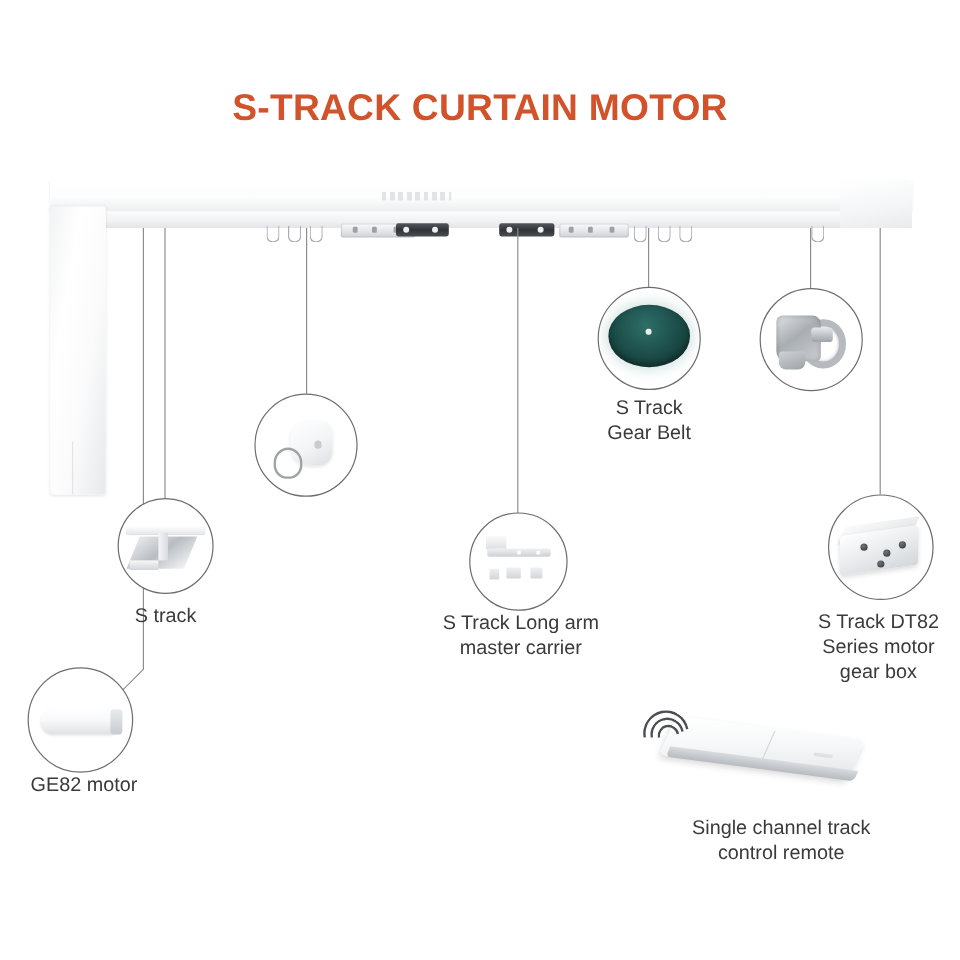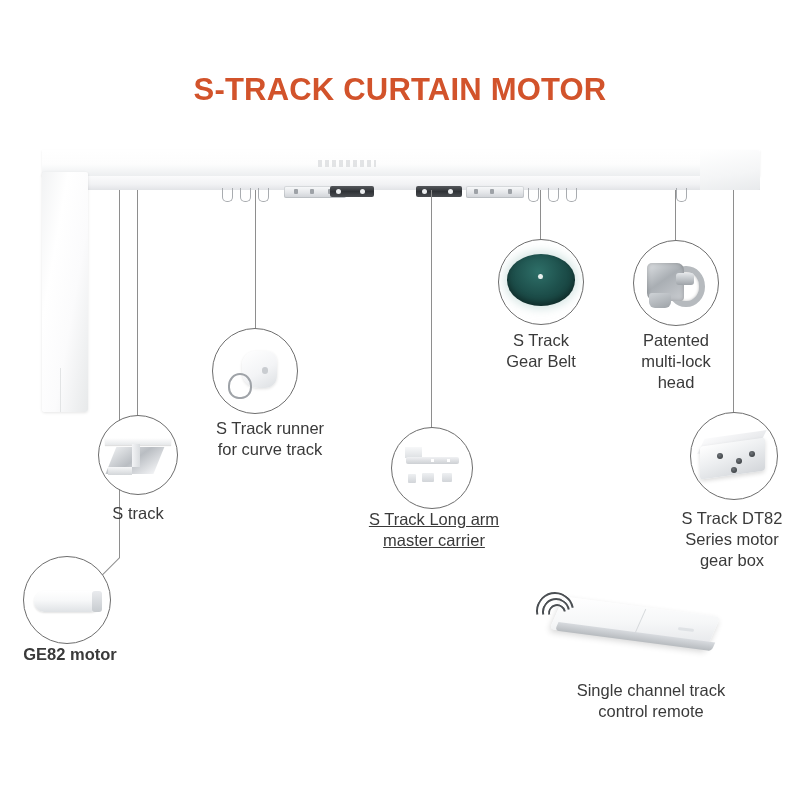--- a/index.html
+++ b/index.html
@@ -378,77 +378,72 @@
     <div class="leader" style="left:67px; top:556px; width:0px;"></div>
     <div class="leader" style="left:120px; top:558px; width:68px; transform:rotate(135deg);"></div>
   </div>
 
   <div class="callout" style="left:23px; top:556px; width:88px; height:88px;">
     <div class="art">
       <div class="art-motor-tube"></div>
       <div class="art-motor-cap"></div>
     </div>
   </div>
-  <div class="label" style="left:0px; top:644px; width:140px;font-weight:bold;">GE82 motor</div>
+  <div class="label" style="left:0px; top:644px; width:140px;">GE82 motor</div>
 
   <div class="callout" style="left:98px; top:415px; width:80px; height:80px;">
     <div class="art">
       <div class="art-strack-top"></div>
       <div class="art-strack-diag"></div>
       <div class="art-strack-web"></div>
       <div class="art-strack-foot"></div>
     </div>
   </div>
   <div class="label" style="left:73px; top:503px; width:130px;">S track</div>
 
   <div class="callout" style="left:212px; top:328px; width:86px; height:86px;">
     <div class="art">
       <div class="art-runner-body"></div>
       <div class="art-runner-dot"></div>
       <div class="art-runner-hook"></div>
     </div>
   </div>
-  <div class="label" style="left:180px; top:418px; width:180px;">S Track runner
-for curve track</div>
 
   <div class="callout" style="left:391px; top:427px; width:82px; height:82px;">
     <div class="art">
       <div class="art-mc-head"></div>
       <div class="art-mc-bar">
           <i style="left:46%;"></i>
           <i style="left:76%;"></i>
         </div>
       <div class="art-mc-small" style="left:20%; top:58%; width:10%;"></div>
       <div class="art-mc-small" style="left:38%; top:56%; width:14%;"></div>
       <div class="art-mc-small" style="left:62%; top:56%; width:13%;"></div>
     </div>
   </div>
-  <div class="label" style="left:337px; top:509px; width:194px;text-decoration:underline;">S Track Long arm
+  <div class="label" style="left:337px; top:509px; width:194px;">S Track Long arm
 master carrier</div>
 
   <div class="callout" style="left:498px; top:239px; width:86px; height:86px;">
     <div class="art">
       <div class="art-belt-disc"></div>
       <div class="art-belt-hub"></div>
     </div>
   </div>
   <div class="label" style="left:481px; top:330px; width:120px;">S Track
 Gear Belt</div>
 
   <div class="callout" style="left:633px; top:240px; width:86px; height:86px;">
     <div class="art">
       <div class="art-lock-ring"></div>
       <div class="art-lock-body"></div>
       <div class="art-lock-bolt"></div>
       <div class="art-lock-leg"></div>
     </div>
   </div>
-  <div class="label" style="left:616px; top:330px; width:120px;">Patented
-multi-lock
-head</div>
 
   <div class="callout" style="left:690px; top:412px; width:88px; height:88px;">
     <div class="art">
       <div class="art-gb-top"></div>
       <div class="art-gb-body"></div>
       <div class="art-gb-screw" style="left:30%; top:46%;"></div>
       <div class="art-gb-screw" style="left:52%; top:52%;"></div>
       <div class="art-gb-screw" style="left:68%; top:44%;"></div>
       <div class="art-gb-screw" style="left:46%; top:63%;"></div>
     </div>

